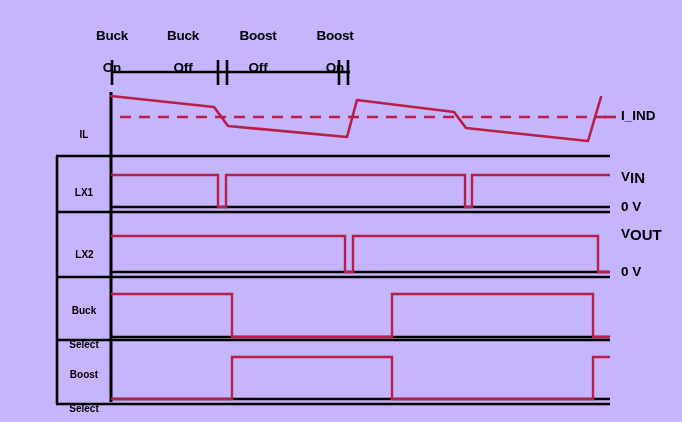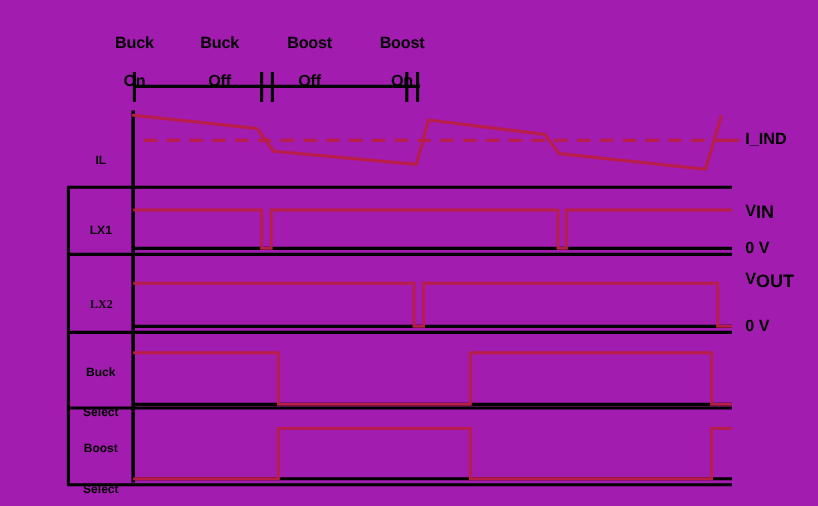--- a/index.html
+++ b/index.html
@@ -7,21 +7,21 @@
     padding: 0;
     background: #ffffff;
   }
   body {
     font-family: "Liberation Sans", sans-serif;
   }
   #diagram-root {
     position: relative;
     width: 682px;
     height: 422px;
-    background: #a21caf;
+    background: #c4b5fd;
     overflow: hidden;
   }
   #timing-svg {
     position: absolute;
     left: 0;
     top: 0;
     width: 682px;
     height: 422px;
   }
   .phase-label {
@@ -134,21 +134,21 @@
   </div>
 
   <div class="row-label" style="left:57px; top:109px; width:54px;">
     <div>IL</div>
   </div>
 
   <div class="row-label" style="left:57px; top:167px; width:54px;">
     <div>LX1</div>
   </div>
 
-  <div class="row-label" style="left:57px; top:229px; width:55px;font-family:Liberation Serif, serif;">
+  <div class="row-label" style="left:57px; top:229px; width:55px;">
     <div>LX2</div>
   </div>
 
   <div class="row-label" style="left:56px; top:285px; width:56px;">
     <div>Buck</div>
     <div>Select</div>
   </div>
 
   <div class="row-label" style="left:56px; top:349px; width:56px;">
     <div>Boost</div>

